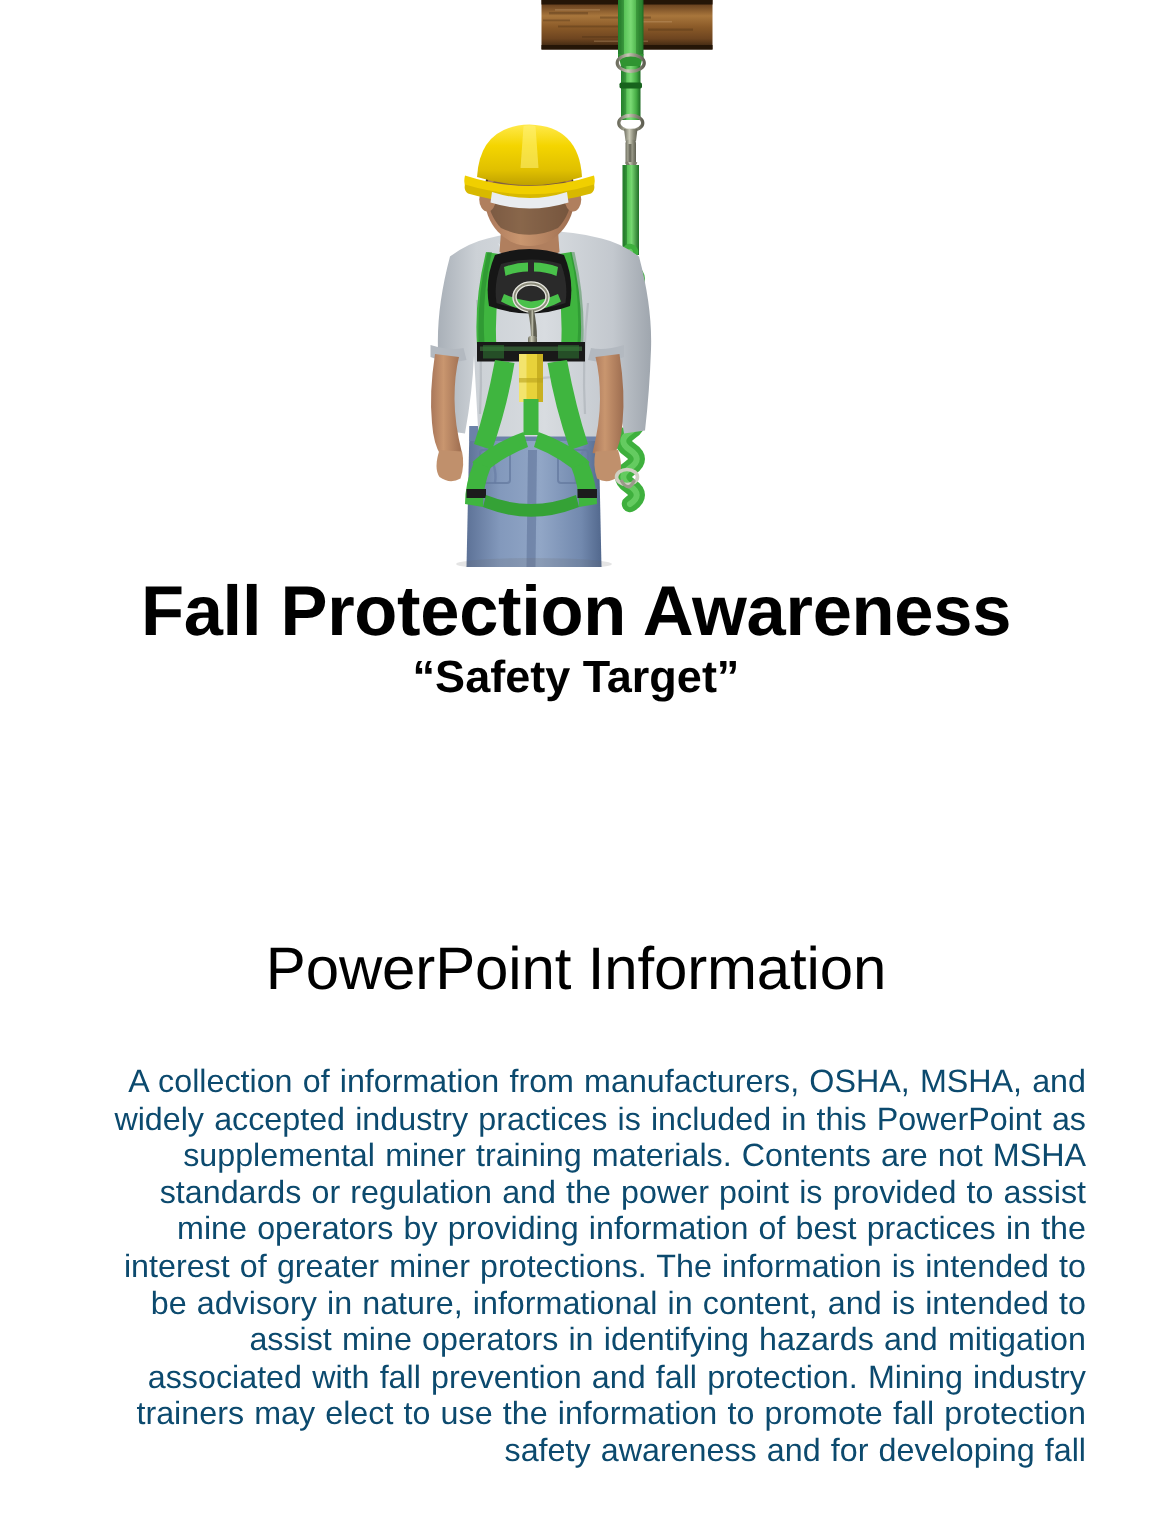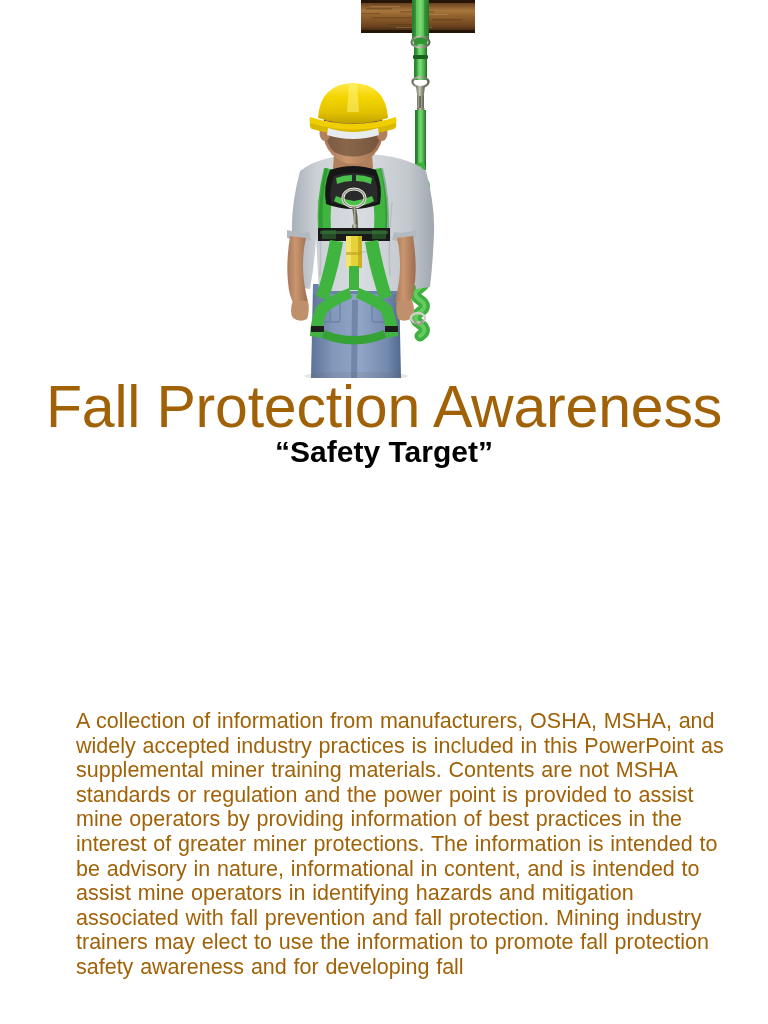--- a/index.html
+++ b/index.html
@@ -41,25 +41,25 @@
 
   
   .title-block {
     position: absolute;
     left: 0;
     top: 381px;
     width: 768px;
     text-align: center;
   }
   .slide-title {
-    font-size: 59px;
+    font-size: 47px;
     line-height: 52px;
-    font-weight: 400;
+    font-weight: 700;
     letter-spacing: -0.2px;
-    color: #a16207;
+    color: #000000;
     white-space: nowrap;
   }
   .slide-subtitle {
     font-size: 30px;
     line-height: 36px;
     font-weight: 700;
     color: #000000;
     margin-top: 1px;
     white-space: nowrap;
   }
@@ -81,22 +81,22 @@
 
   
   .body-copy {
     position: absolute;
     left: 76px;
     top: 709px;
     width: 648px;
     font-size: 21.5px;
     line-height: 24.6px;
     font-weight: 400;
-    color: #a16207;
-    text-align: left;
+    color: #0c4a6e;
+    text-align: right;
     word-spacing: 0.8px;
   }
 </style>
 </head>
 <body>
 
 <div class="slide">
 
   <div class="hero-figure">
     <svg width="768" height="378" viewBox="0 0 768 378" xmlns="http://www.w3.org/2000/svg">
@@ -353,16 +353,17 @@
 
       <ellipse cx="356" cy="376" rx="52" ry="4" fill="#6b6b6b" opacity="0.18"></ellipse>
     </svg>
   </div>
 
   <div class="title-block">
     <div class="slide-title">Fall Protection Awareness</div>
     <div class="slide-subtitle">“Safety Target”</div>
   </div>
 
+  <div class="section-heading">PowerPoint Information</div>
 
   <div class="body-copy">A collection of information from manufacturers, OSHA, MSHA, and widely accepted industry practices is included in this PowerPoint as supplemental miner training materials. Contents are not MSHA standards or regulation and the power point is provided to assist mine operators by providing information of best practices in the interest of greater miner protections. The information is intended to be advisory in nature, informational in content, and is intended to assist mine operators in identifying hazards and mitigation associated with fall prevention and fall protection.  Mining industry trainers may elect to use the information to promote fall protection safety awareness and for developing fall</div>
 
 </div>
 
 </body></html>

